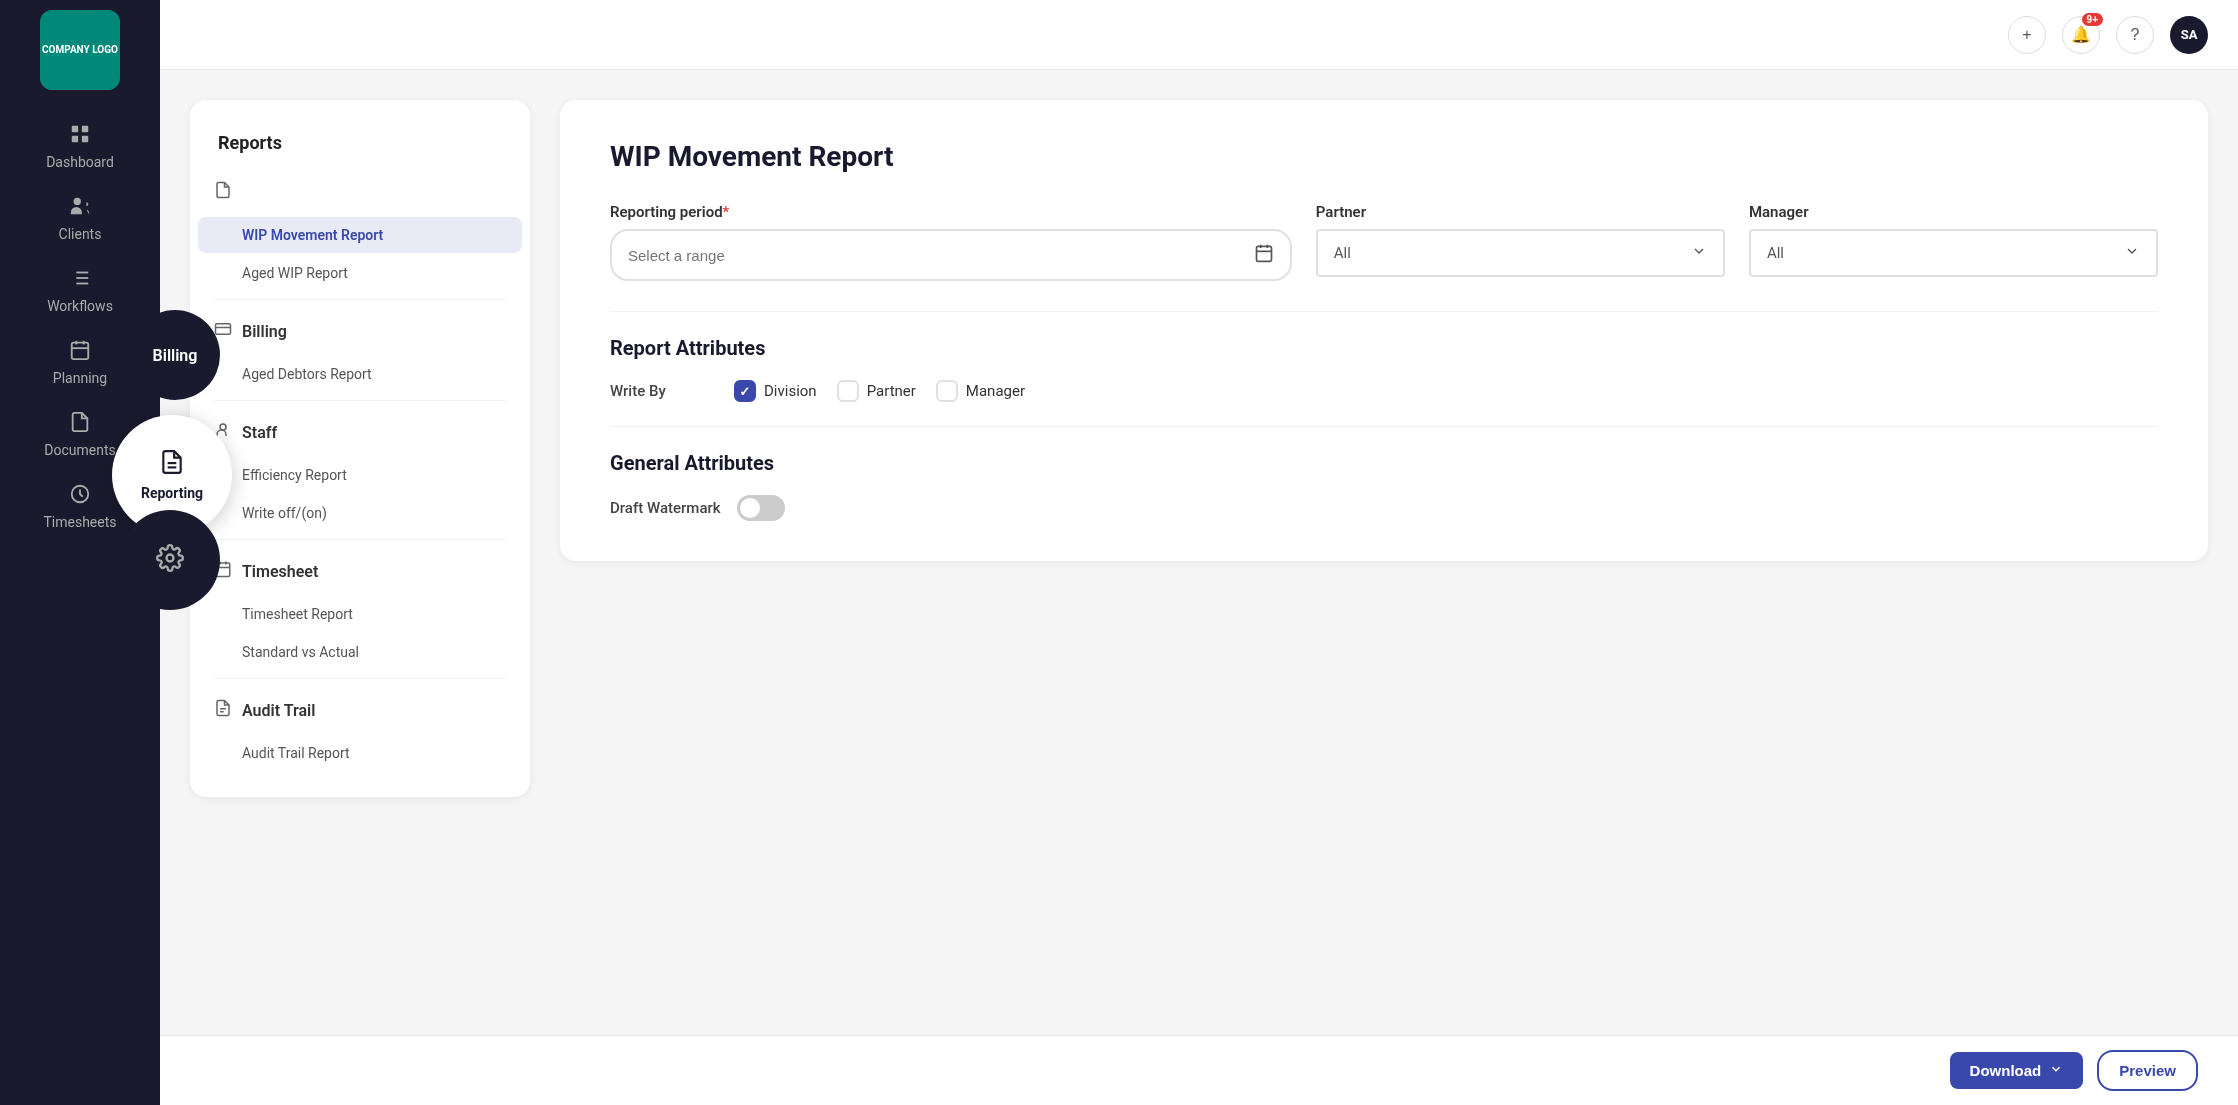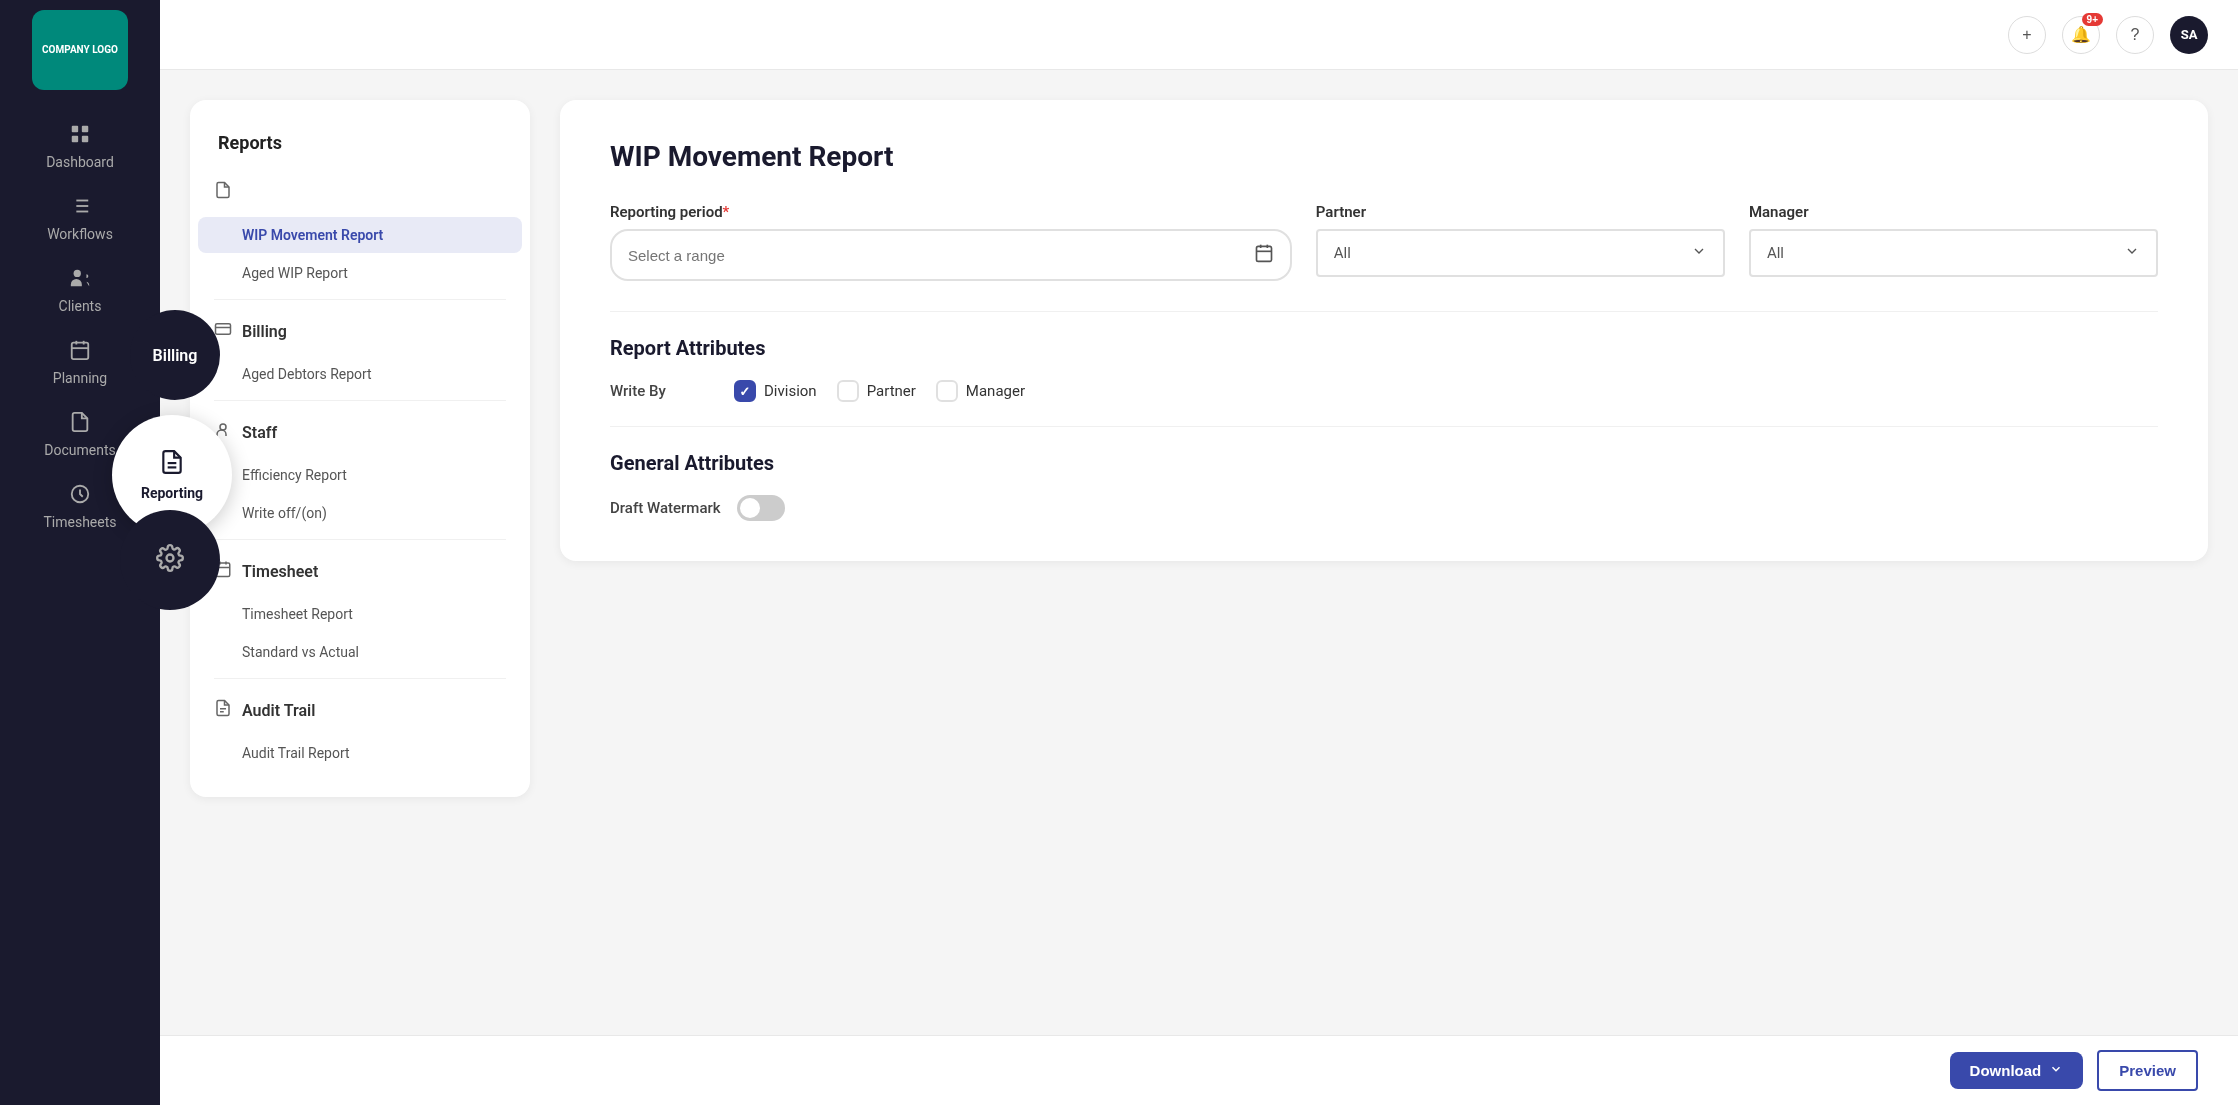--- a/index.html
+++ b/index.html
@@ -19,21 +19,21 @@
       background: #1a1a2e;
       height: 100%;
       display: flex;
       flex-direction: column;
       align-items: center;
       padding-top: 10px;
       position: relative;
       z-index: 10;
     }
     .logo-box {
-      width: 96px;
+      width: 80px;
       height: 80px;
       background: #00897b;
       border-radius: 12px;
       display: flex;
       align-items: center;
       justify-content: center;
       margin-bottom: 20px;
     }
     .logo-text {
       color: white;
@@ -413,21 +413,21 @@
       font-weight: 600;
       cursor: pointer;
       display: flex;
       align-items: center;
       gap: 8px;
     }
     .btn-preview {
       background: white;
       color: #3949ab;
       border: 2px solid #3949ab;
-      border-radius: 4px;
+      border-radius: 16px;
       padding: 10px 20px;
       font-size: 15px;
       font-weight: 600;
       cursor: pointer;
     }
   </style>
 </head>
 <body>
 
 <div class="sidebar">
@@ -439,46 +439,46 @@
   <div class="sidebar-item">
     <div class="sidebar-icon">
       <svg width="22" height="22" viewBox="0 0 24 24" fill="currentColor">
           <rect x="3" y="3" width="7" height="7" rx="1"></rect>
           <rect x="14" y="3" width="7" height="7" rx="1"></rect>
           <rect x="3" y="14" width="7" height="7" rx="1"></rect>
           <rect x="14" y="14" width="7" height="7" rx="1"></rect>
         </svg>
     </div>
     <span>Dashboard</span>
+  </div>
+
+  <div class="sidebar-item">
+    <div class="sidebar-icon">
+      <svg width="22" height="22" viewBox="0 0 24 24" fill="currentColor">
+          <circle cx="9" cy="7" r="4"></circle>
+          <path d="M2 21v-2a6 6 0 0 1 12 0v2"></path>
+          <path d="M19 8c1.1 0 2 .9 2 2s-.9 2-2 2"></path>
+          <path d="M22 21v-1a4 4 0 0 0-3-3.87"></path>
+        </svg>
+    </div>
+    <span>Clients</span>
   </div>
 
   <div class="sidebar-item">
     <div class="sidebar-icon">
       <svg width="22" height="22" viewBox="0 0 24 24" fill="none" stroke="currentColor" stroke-width="2">
           <line x1="8" y1="6" x2="21" y2="6"></line>
           <line x1="8" y1="12" x2="21" y2="12"></line>
           <line x1="8" y1="18" x2="21" y2="18"></line>
           <line x1="3" y1="6" x2="3.01" y2="6"></line>
           <line x1="3" y1="12" x2="3.01" y2="12"></line>
           <line x1="3" y1="18" x2="3.01" y2="18"></line>
         </svg>
     </div>
     <span>Workflows</span>
-  </div>
-
-  <div class="sidebar-item">
-    <div class="sidebar-icon">
-      <svg width="22" height="22" viewBox="0 0 24 24" fill="currentColor">
-          <circle cx="9" cy="7" r="4"></circle>
-          <path d="M2 21v-2a6 6 0 0 1 12 0v2"></path>
-          <path d="M19 8c1.1 0 2 .9 2 2s-.9 2-2 2"></path>
-          <path d="M22 21v-1a4 4 0 0 0-3-3.87"></path>
-        </svg>
-    </div>
-    <span>Clients</span>
   </div>
 
   <div class="sidebar-item">
     <div class="sidebar-icon">
       <svg width="22" height="22" viewBox="0 0 24 24" fill="none" stroke="currentColor" stroke-width="2">
           <rect x="3" y="4" width="18" height="18" rx="2"></rect>
           <line x1="16" y1="2" x2="16" y2="6"></line>
           <line x1="8" y1="2" x2="8" y2="6"></line>
           <line x1="3" y1="10" x2="21" y2="10"></line>
         </svg>

